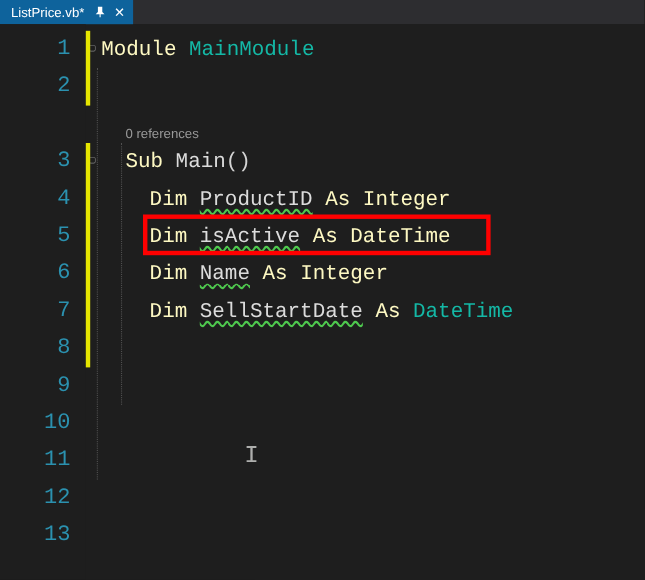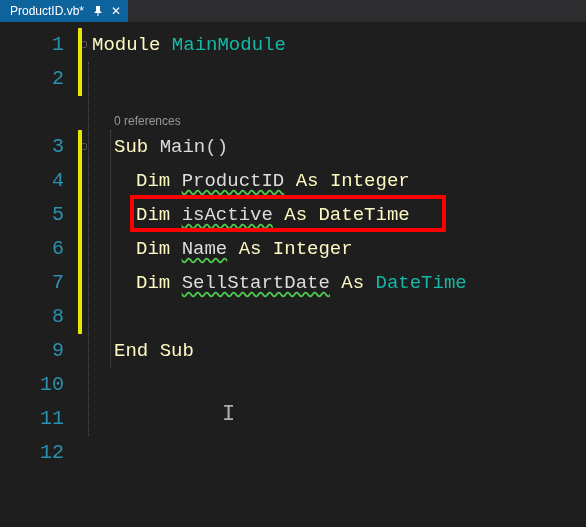--- a/index.html
+++ b/index.html
@@ -132,21 +132,21 @@
     padding-left: 14px;
   }
   .indent1 { padding-left: calc(14px + 22px); }
   .indent2 { padding-left: calc(14px + 44px); }
 </style>
 </head>
 <body>
 
 <div class="tab-bar">
   <div class="tab">
-    <span>ProductID.vb*</span>
+    <span>ListPrice.vb*</span>
     <span class="tab-icons">
       <span class="pin-icon">
         <svg width="10" height="10" viewBox="0 0 10 10">
             <path d="M3 0 L7 0 L7 5 L9 7 L5.5 7 L5.5 10 L4.5 10 L4.5 7 L1 7 L3 5 Z" fill="#fff"></path>
           </svg>
       </span>
       <span class="close-icon">✕</span>
     </span>
   </div>
 </div>
@@ -159,20 +159,21 @@
     <div class="ln"><span>3</span><span class="marker">▢</span></div>
     <div class="ln"><span>4</span></div>
     <div class="ln"><span>5</span></div>
     <div class="ln"><span>6</span></div>
     <div class="ln"><span>7</span></div>
     <div class="ln"><span>8</span></div>
     <div class="ln"><span>9</span></div>
     <div class="ln"><span>10</span></div>
     <div class="ln"><span>11</span></div>
     <div class="ln"><span>12</span></div>
+    <div class="ln"><span>13</span></div>
   </div>
 
   <div class="code-area">
     <div class="change-bar b1"></div>
     <div class="change-bar b2"></div>
     <div class="outline-guide" style="top:calc(6px + 34px); height:calc(11*34px);"></div>
     <div class="outline-guide g2" style="top:calc(6px + 3*34px); height:calc(7*34px);"></div>
 
     <div class="line"><span class="tok-kw">Module</span> <span class="tok-type">MainModule</span></div>
 
@@ -188,21 +189,20 @@
 
     <div class="line indent2"><span class="tok-kw">Dim</span> <span class="tok-name squiggle">isActive</span> <span class="tok-kw">As</span> <span class="tok-kw">DateTime</span></div>
 
     <div class="line indent2"><span class="tok-kw">Dim</span> <span class="tok-name squiggle">Name</span> <span class="tok-kw">As</span> <span class="tok-kw">Integer</span></div>
 
 
     <div class="line indent2"><span class="tok-kw">Dim</span> <span class="tok-name squiggle">SellStartDate</span> <span class="tok-kw">As</span> <span class="tok-type">DateTime</span></div>
 
     <div class="line indent2"></div>
 
-    <div class="line indent1"><span class="tok-kw">End</span> <span class="tok-kw">Sub</span></div>
 
     <div class="line"></div>
 
 
     <div class="line"></div>
 
     <div class="highlight-box" style="left:52px; top:calc(6px + 5*34px - 3px); width:316px; height:37px;"></div>
 
     <div class="caret" style="left:144px; top:calc(6px + 11*34px + 2px);">I</div>
   </div>

